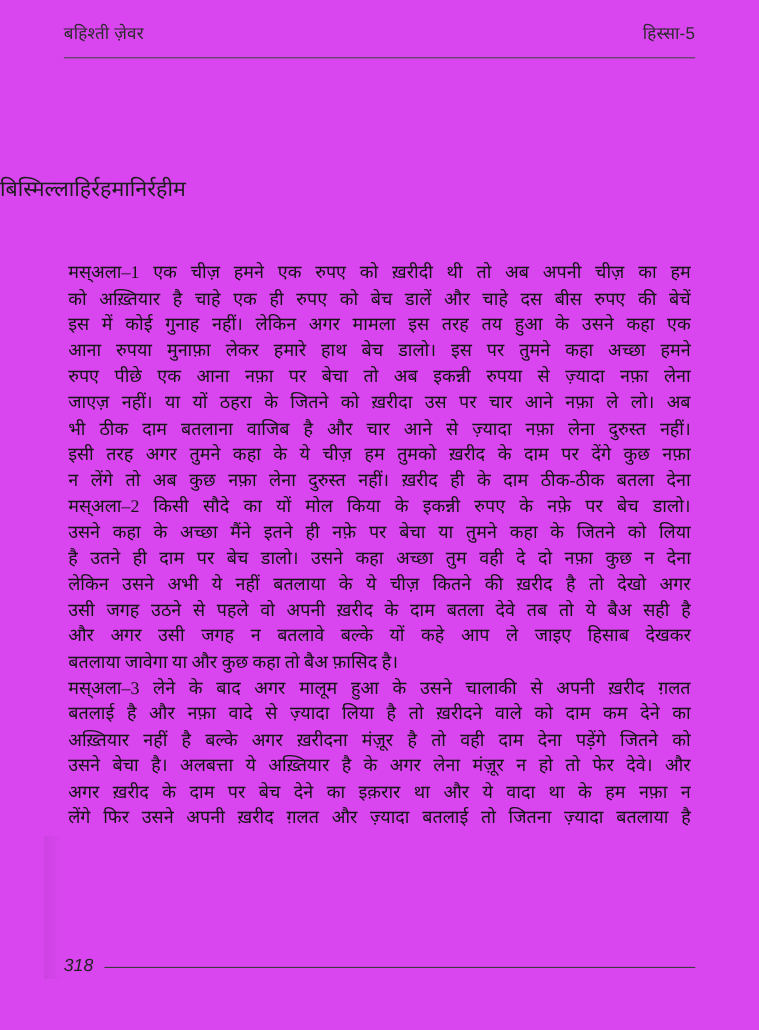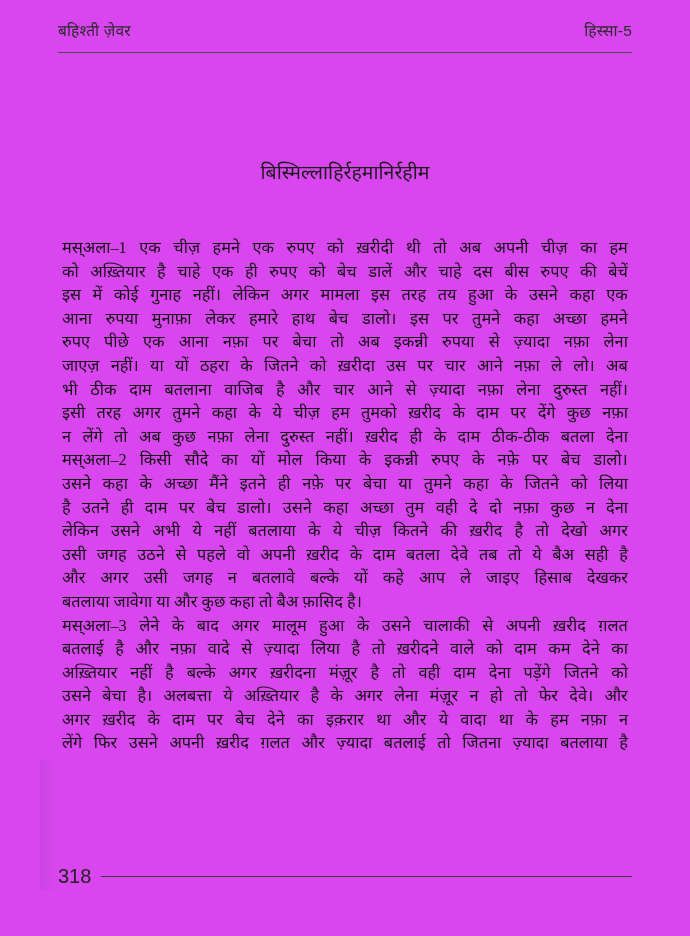--- a/index.html
+++ b/index.html
@@ -73,21 +73,21 @@
     letter-spacing: .3px;
     white-space: nowrap;
   }
 
   
   .bismillah {
     position: absolute;
     left: 0;
     right: 0;
     top: 160px;
-    text-align: center;
+    text-align: left;
     font-family: "Liberation Serif", "DejaVu Serif", serif;
     font-size: 19.5px;
     line-height: 1.3;
     color: #1c1c1c;
   }
 
   
   .chapter-heading {
     position: absolute;
     left: 0;
@@ -140,23 +140,24 @@
     position: absolute;
     left: 58px;
     right: 58px;
     bottom: 48px;
     display: flex;
     align-items: center;
     gap: 10px;
   }
   .page-number {
     font-family: "Liberation Sans", "DejaVu Sans", sans-serif;
-    font-size: 20px;
+    font-size: 16px;
     color: #222;
     flex: 0 0 auto;
+    font-style: italic;
   }
   .footer-rule {
     flex: 1 1 auto;
     height: 0;
     border-top: 1.4px solid #3b3b3b;
   }
 
   
   .scan-gutter {
     position: absolute;

